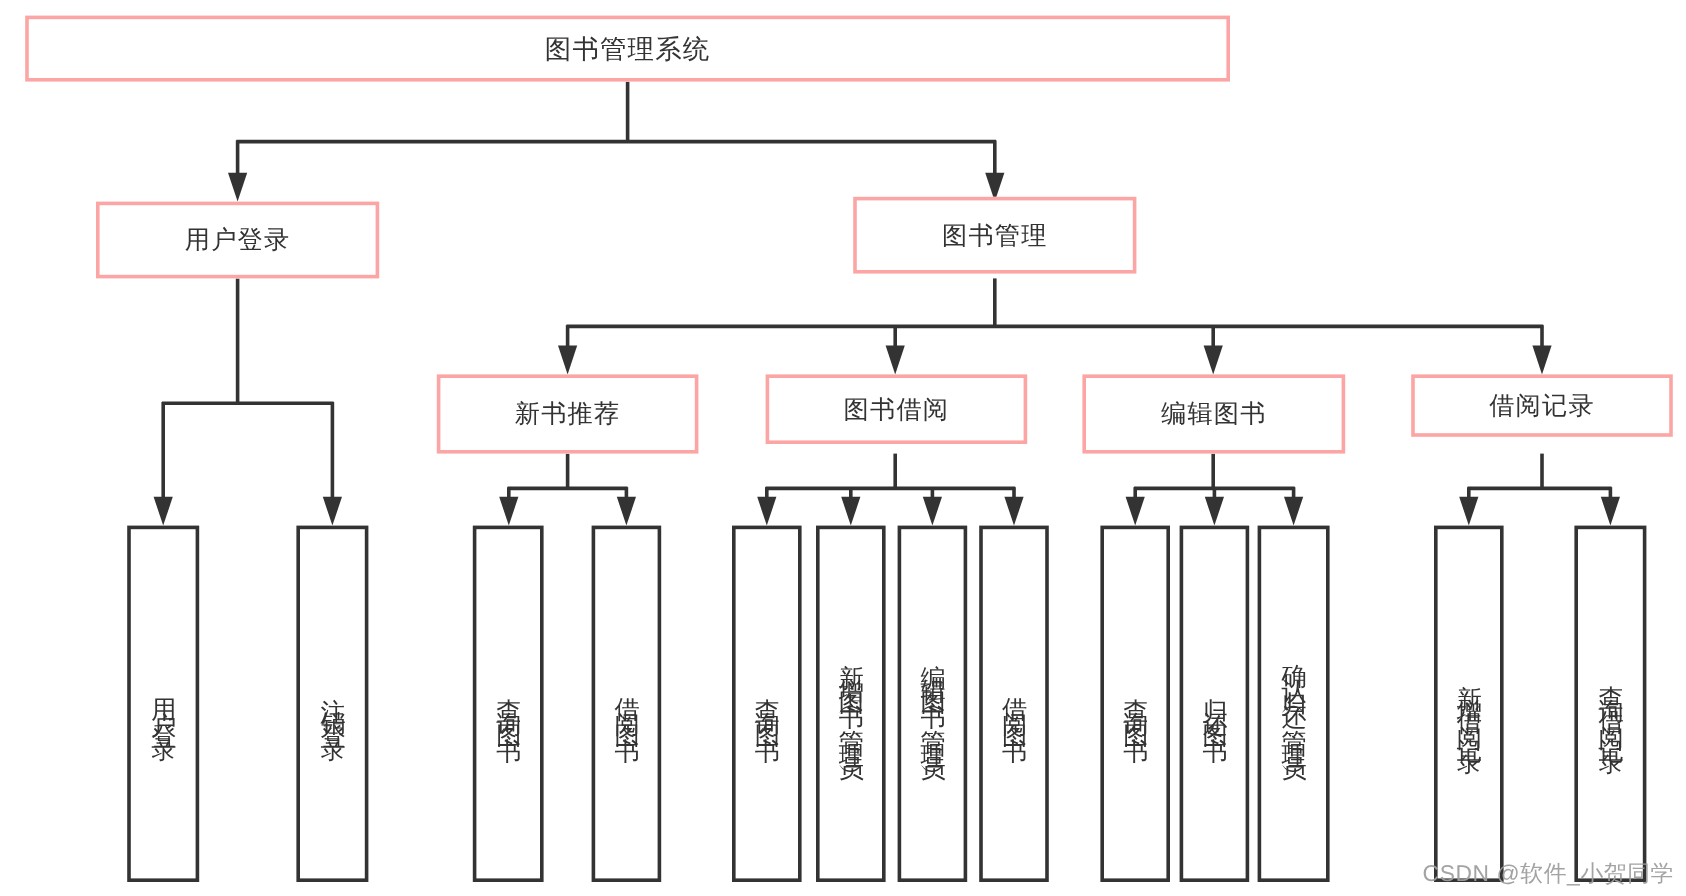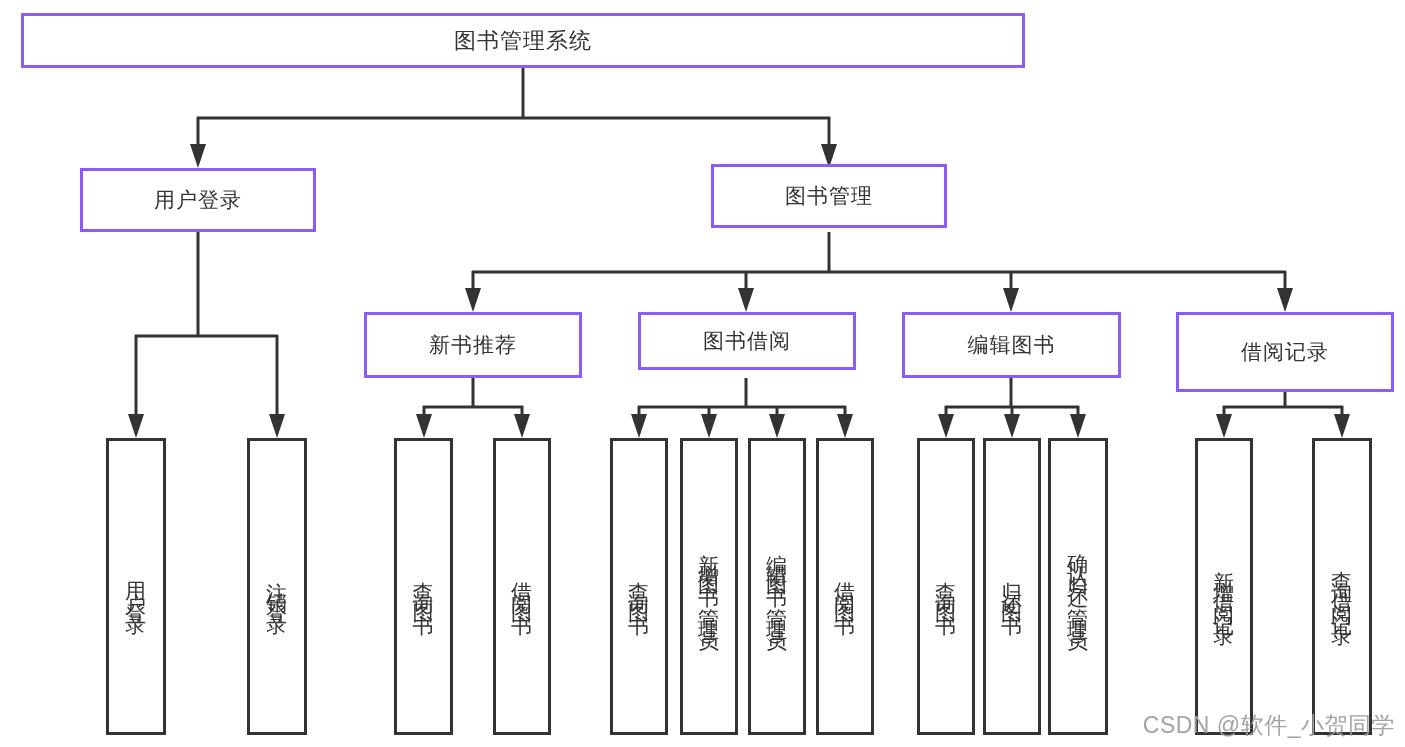--- a/index.html
+++ b/index.html
@@ -11,21 +11,21 @@
     overflow:hidden;
     color:#333;
   }
   svg.wires { position:absolute; left:0; top:0; z-index:1; }
   svg.wires line, svg.wires path.stem { stroke:#333; stroke-width:3; fill:none; }
   svg.wires path.head { fill:#333; stroke:none; }
 
   .node {
     position:absolute;
     box-sizing:border-box;
-    border:3px solid #8b5cf6;
+    border:3px solid #fca5a5;
     background:#fff;
     display:flex;
     align-items:center;
     justify-content:center;
     z-index:2;
     font-size:21px;
     letter-spacing:1px;
     color:#333;
     white-space:nowrap;
   }
@@ -49,21 +49,21 @@
     letter-spacing:11px;
     color:#333;
     white-space:nowrap;
   }
 
   .watermark {
     position:absolute;
     right:10px;
     bottom:6px;
     z-index:3;
-    font-size:23px;
+    font-size:19px;
     color:rgba(158,158,158,0.95);
     letter-spacing:0.5px;
     white-space:nowrap;
   }
 </style>
 </head>
 <body>
 
 <div id="canvas">
 
@@ -142,21 +142,21 @@
 
   <div class="node" style="left:364px;top:312px;width:218px;height:66px">
     <span>新书推荐</span>
   </div>
   <div class="node" style="left:638px;top:312px;width:218px;height:58px">
     <span>图书借阅</span>
   </div>
   <div class="node" style="left:902px;top:312px;width:219px;height:66px">
     <span>编辑图书</span>
   </div>
-  <div class="node" style="left:1176px;top:312px;width:218px;height:80px">
+  <div class="node" style="left:1176px;top:312px;width:218px;height:52px">
     <span>借阅记录</span>
   </div>
 
   <div class="vnode" style="left:106px;top:438px;width:60px;height:297px">
     <span class="vtext">用户登录</span>
   </div>
   <div class="vnode" style="left:247px;top:438px;width:60px;height:297px">
     <span class="vtext">注销登录</span>
   </div>
 

